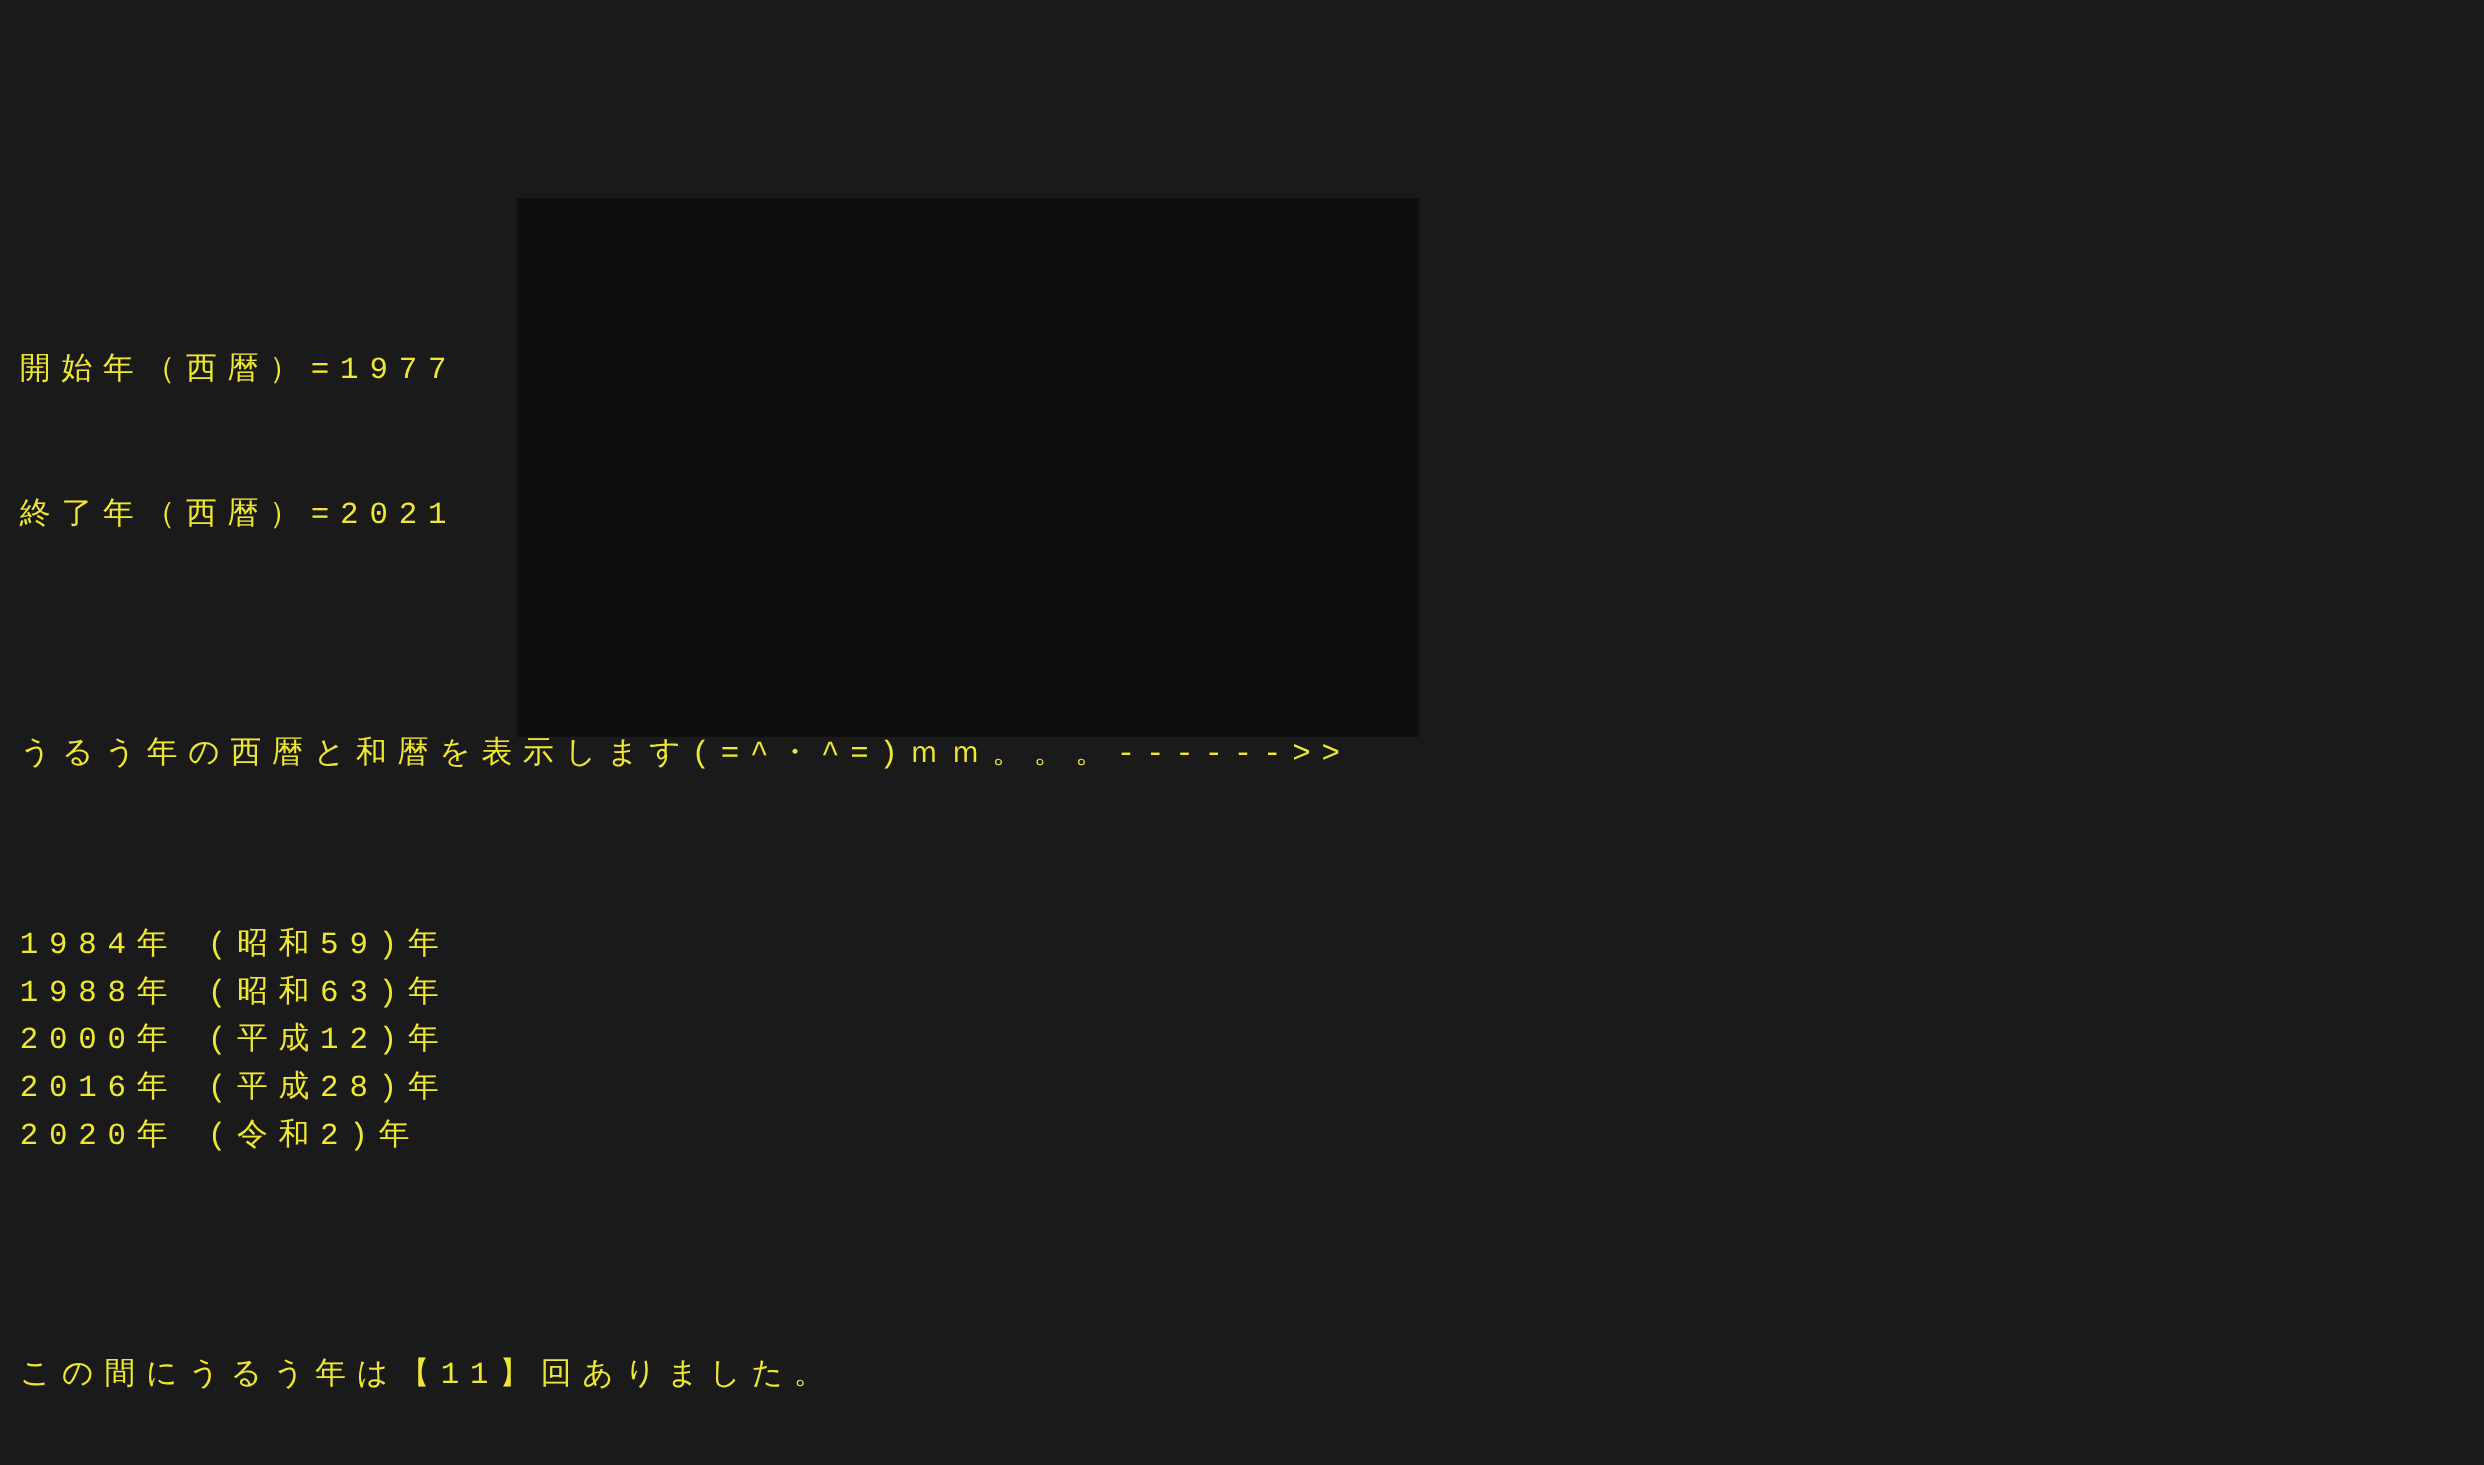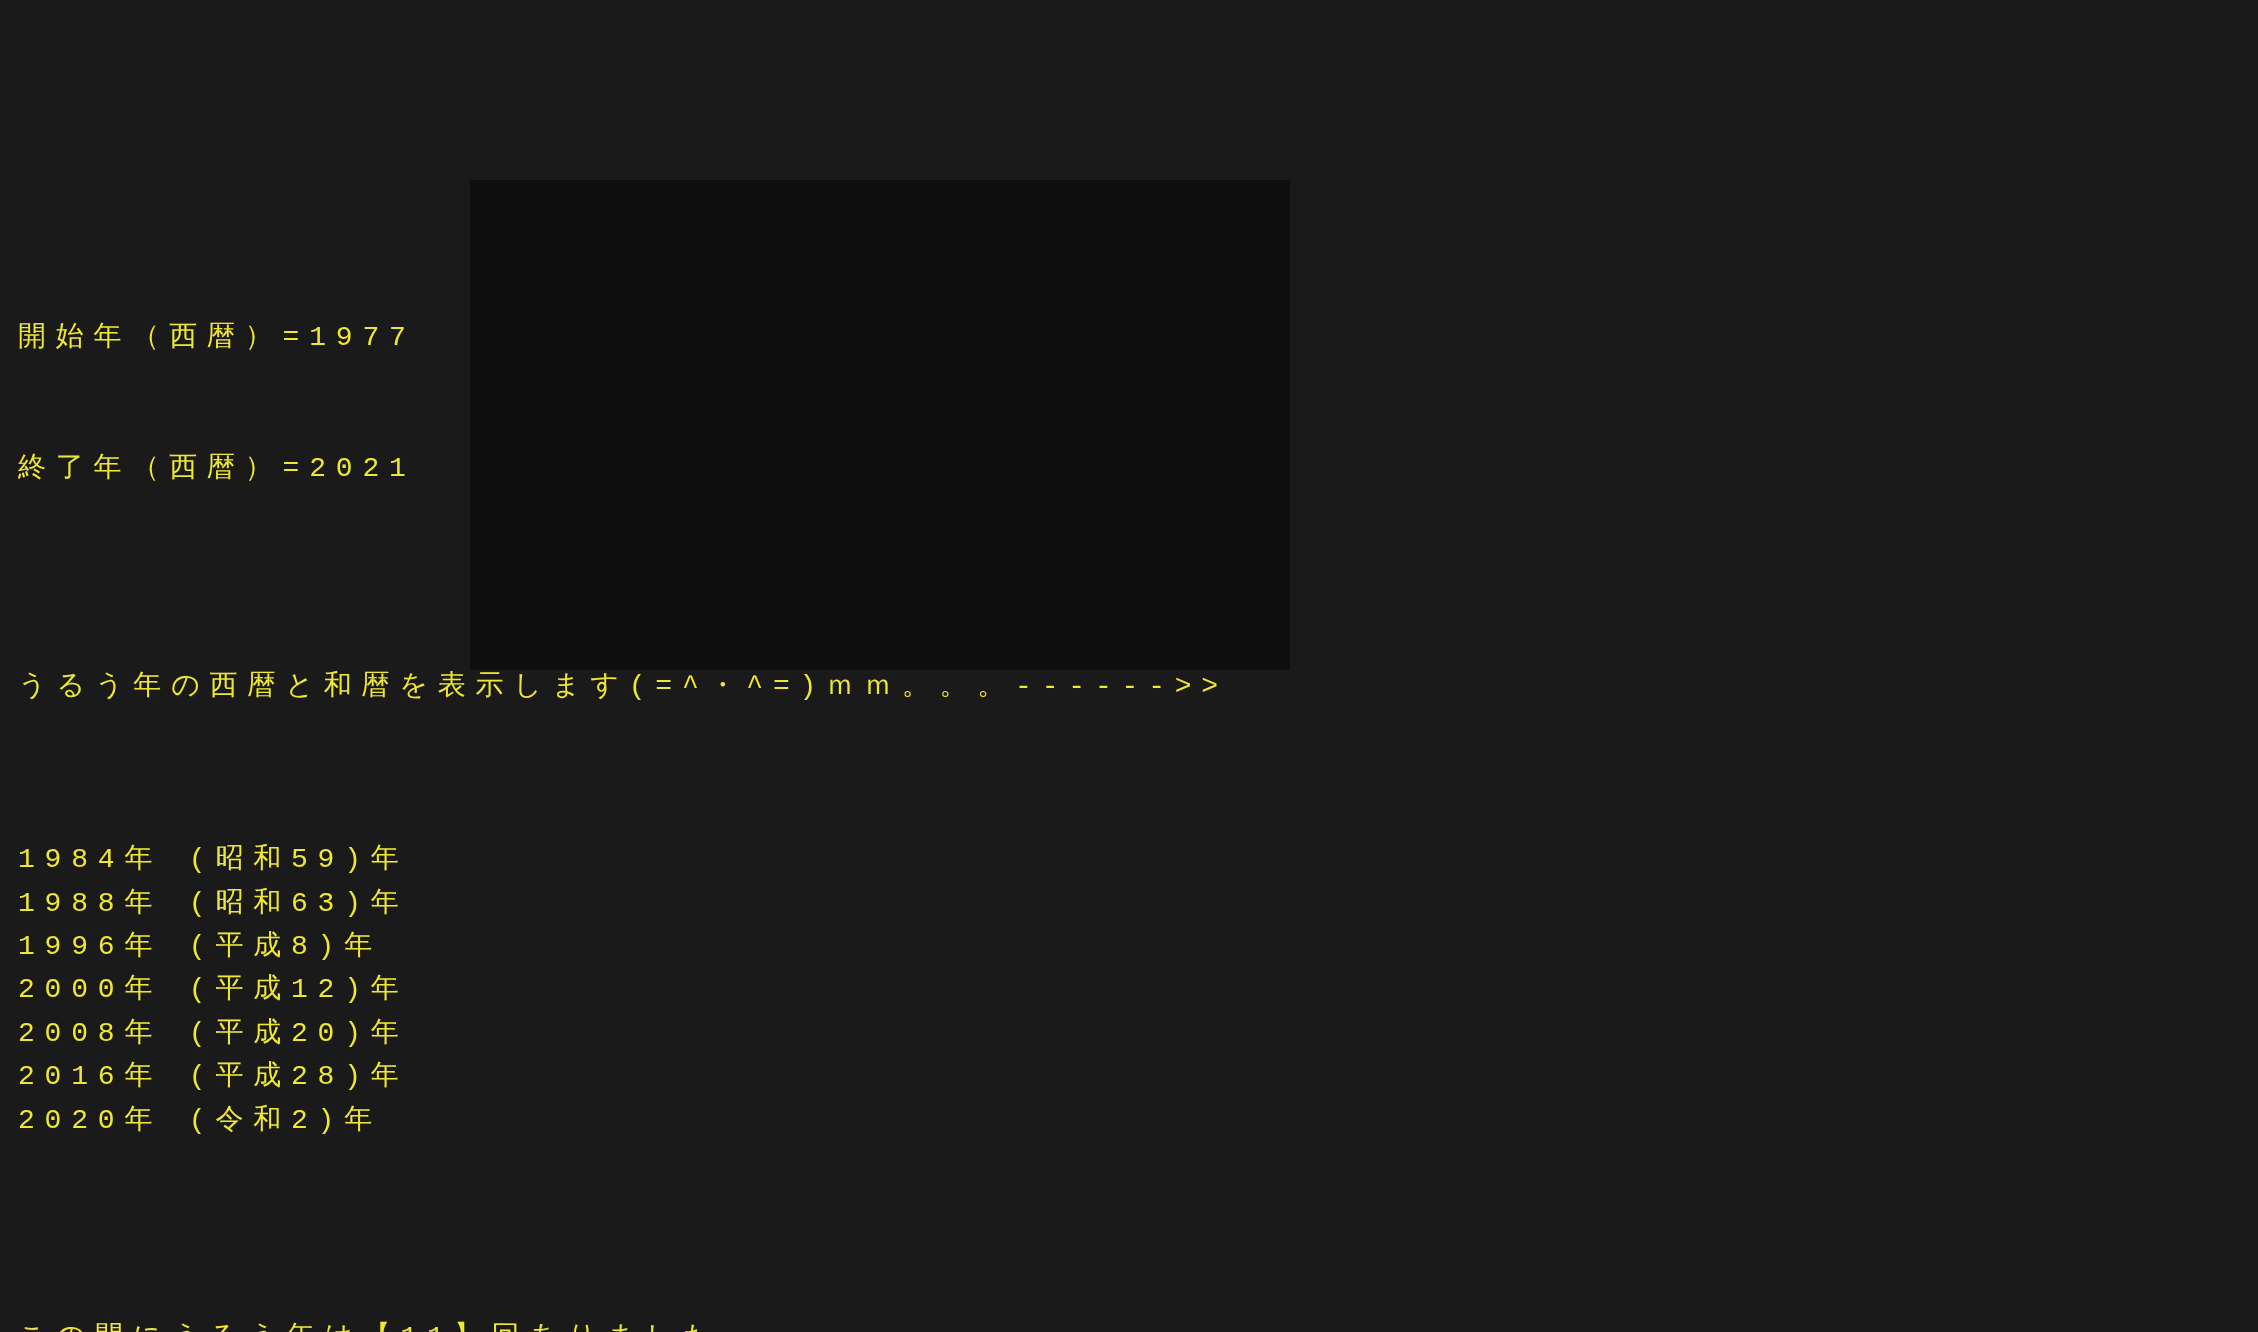--- a/index.html
+++ b/index.html
@@ -45,18 +45,18 @@
 
 
 
 <div class="dark-block"></div>
 
 <span class="line"><span>開始年（西暦）=</span><span>1977</span></span>
 <span class="line"><span>終了年（西暦）=</span><span>2021</span></span>
 <div class="blank"></div>
 <span class="line">うるう年の西暦と和暦を表示します(=^・^=)ｍｍ。。。------&gt;&gt;</span>
 <div class="blank"></div>
-<div class="output-rows"><span>1984年 (昭和59)年</span><span>1988年 (昭和63)年</span><span>1996年 (平成8)年</span><span>2000年 (平成12)年</span><span>2008年 (平成20)年</span><span>2016年 (平成28)年</span><span>2020年 (令和2)年</span></div>
+<div class="output-rows"><span>1984年 (昭和59)年</span><span>1988年 (昭和63)年</span><span>2000年 (平成12)年</span><span>2016年 (平成28)年</span><span>2020年 (令和2)年</span></div>
 <div class="blank"></div>
 <span class="line"><span>この間にうるう年は【</span><span>11</span><span>】回ありました。</span></span>
 
 
 
 
 </body></html>

